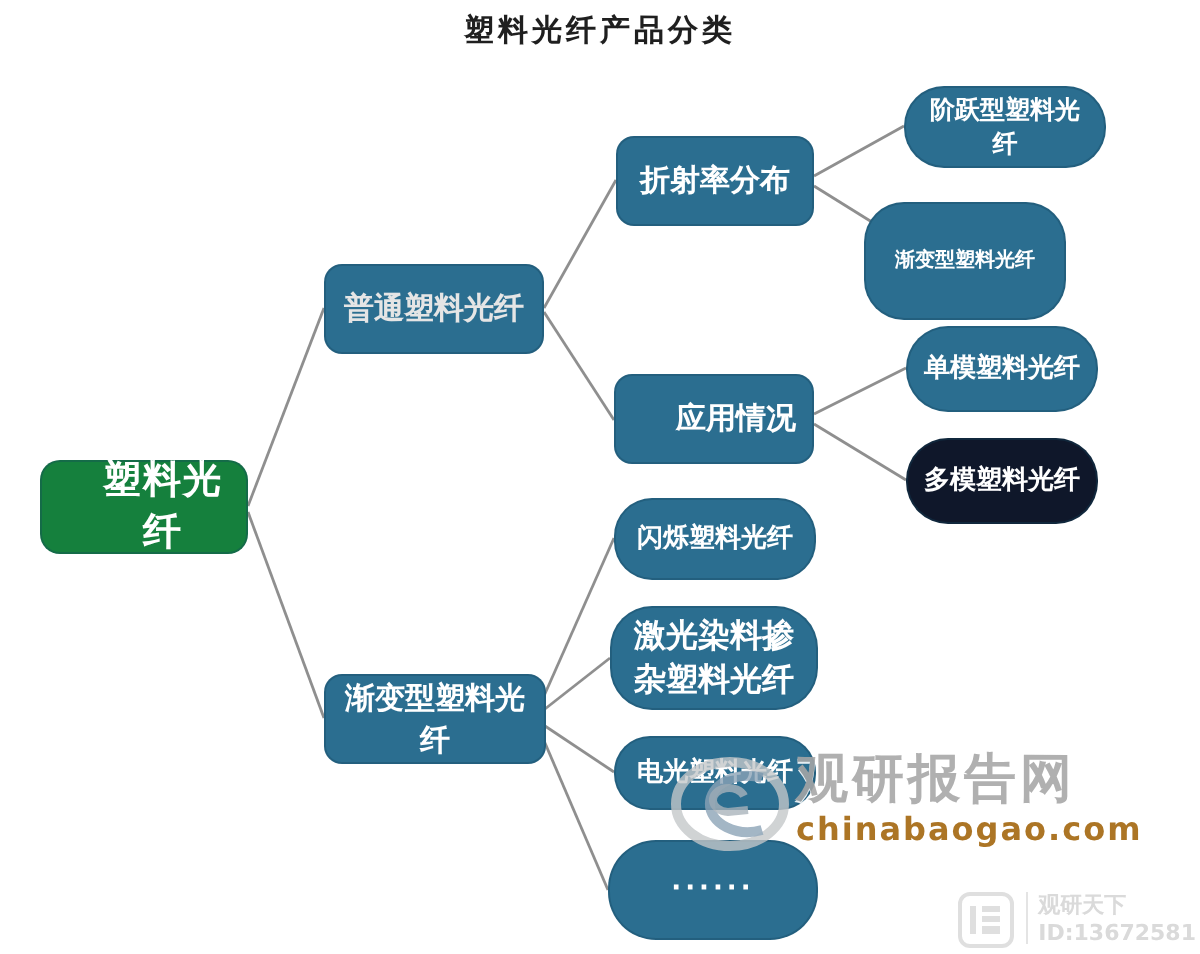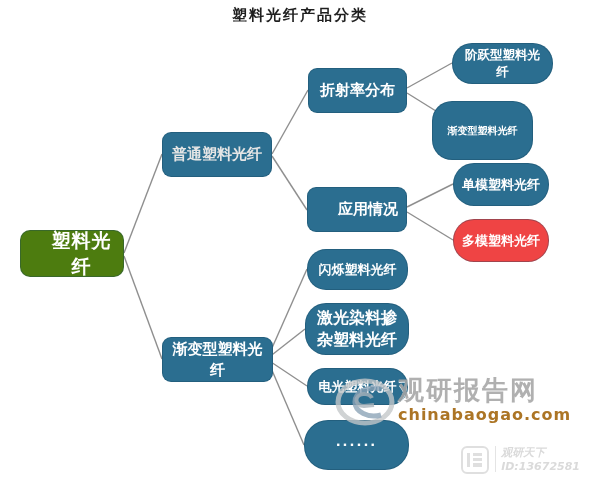--- a/index.html
+++ b/index.html
@@ -34,21 +34,21 @@
     position:absolute;left:334px;top:376px;display:flex;align-items:flex-start;
     opacity:0.88;pointer-events:none;
   }
   .wm-text{margin-left:2px;}
   .wm-site{
     font-size:26px;font-weight:bold;color:#a6a6a6;letter-spacing:2px;line-height:1.1;
     text-shadow:0 1px 0 #ffffff;
   }
   .wm-url{font-size:16px;font-weight:bold;color:#a16207;letter-spacing:1px;line-height:1.1;margin-top:1px;}
   .wm-corner{
-    position:absolute;right:20px;bottom:3px;display:flex;opacity:0.9;font-style:italic;
+    position:absolute;right:2px;bottom:3px;display:flex;opacity:0.9;
   }
   .wm-corner-icon{
     width:24px;height:24px;border:2px solid #dcdcdc;border-radius:6px;position:relative;margin-right:6px;
   }
   .wm-corner-icon span{position:absolute;background:#dcdcdc;}
   .ci-b1{left:4px;top:5px;width:3px;height:14px;}
   .ci-b2{left:10px;top:5px;width:9px;height:3px;}
   .ci-b3{left:10px;top:10px;width:9px;height:3px;}
   .ci-b4{left:10px;top:15px;width:9px;height:4px;}
   .wm-corner-sep{width:1px;height:26px;background:#e2e2e2;margin-right:5px;}
@@ -69,32 +69,32 @@
     <line x1="407" y1="88" x2="452" y2="63" stroke-width="1.4" stroke="#8f8f8f"></line>
     <line x1="407" y1="93" x2="452" y2="121" stroke-width="1.4" stroke="#8f8f8f"></line>
     <line x1="407" y1="207" x2="453" y2="184" stroke-width="1.4" stroke="#8f8f8f"></line>
     <line x1="407" y1="212" x2="453" y2="240" stroke-width="1.4" stroke="#8f8f8f"></line>
     <line x1="268" y1="357" x2="307" y2="269" stroke-width="1.4" stroke="#8f8f8f"></line>
     <line x1="268" y1="358" x2="305" y2="329" stroke-width="1.4" stroke="#8f8f8f"></line>
     <line x1="268" y1="360" x2="307" y2="386" stroke-width="1.4" stroke="#8f8f8f"></line>
     <line x1="268" y1="361" x2="304" y2="445" stroke-width="1.4" stroke="#8f8f8f"></line>
   </svg>
 
-  <div class="node" id="node-root" style="background: #4d7c0f; color: rgb(255, 255, 255); padding-left: 25px;">塑料光纤</div>
+  <div class="node" id="node-root" style="background: #15803d; color: rgb(255, 255, 255); padding-left: 25px;">塑料光纤</div>
 
   <div class="node" id="node-putong" style="background: rgb(43, 110, 144); color: #e5e5e5;">普通塑料光纤</div>
   <div class="node" id="node-teshu" style="background: rgb(43, 110, 144); color: rgb(255, 255, 255);">渐变型塑料光纤</div>
 
   <div class="node" id="node-zheshelv" style="background: rgb(43, 110, 144); color: rgb(255, 255, 255);">折射率分布</div>
   <div class="node" id="node-yingyong" style="background: rgb(43, 110, 144); color: rgb(255, 255, 255); padding-left: 28px;">应用情况</div>
 
   <div class="node" id="node-jieyue" style="background: rgb(43, 110, 144); color: rgb(255, 255, 255);">阶跃型塑料光纤</div>
   <div class="node" id="node-jianbian" style="background: rgb(43, 110, 144); color: rgb(255, 255, 255);">渐变型塑料光纤</div>
   <div class="node" id="node-danmo" style="background: rgb(43, 110, 144); color: rgb(255, 255, 255);">单模塑料光纤</div>
-  <div class="node" id="node-duomo" style="background: #ef4444; color: rgb(255, 255, 255);">多模塑料光纤</div>
+  <div class="node" id="node-duomo" style="background: #0f172a; color: rgb(255, 255, 255);">多模塑料光纤</div>
 
   <div class="node" id="node-shanshuo" style="background: rgb(43, 110, 144); color: rgb(255, 255, 255);">闪烁塑料光纤</div>
   <div class="node" id="node-jiguang" style="background: rgb(43, 110, 144); color: rgb(255, 255, 255);">激光染料掺杂塑料光纤</div>
   <div class="node" id="node-dianguang" style="background: rgb(43, 110, 144); color: rgb(255, 255, 255);">电光塑料光纤</div>
   <div class="node" id="node-dots" style="background: rgb(43, 110, 144); color: rgb(255, 255, 255);">······</div>
 
   <div class="wm-main">
     <svg width="62" height="52" viewBox="0 0 62 52">
       <ellipse cx="31" cy="26" rx="27" ry="21" fill="none" stroke="#c3c6c9" stroke-width="5" opacity="0.9"></ellipse>
       <path d="M47 13 A 19 14 0 1 0 47 39" fill="none" stroke="#8ba2b6" stroke-width="5" opacity="0.9"></path>

